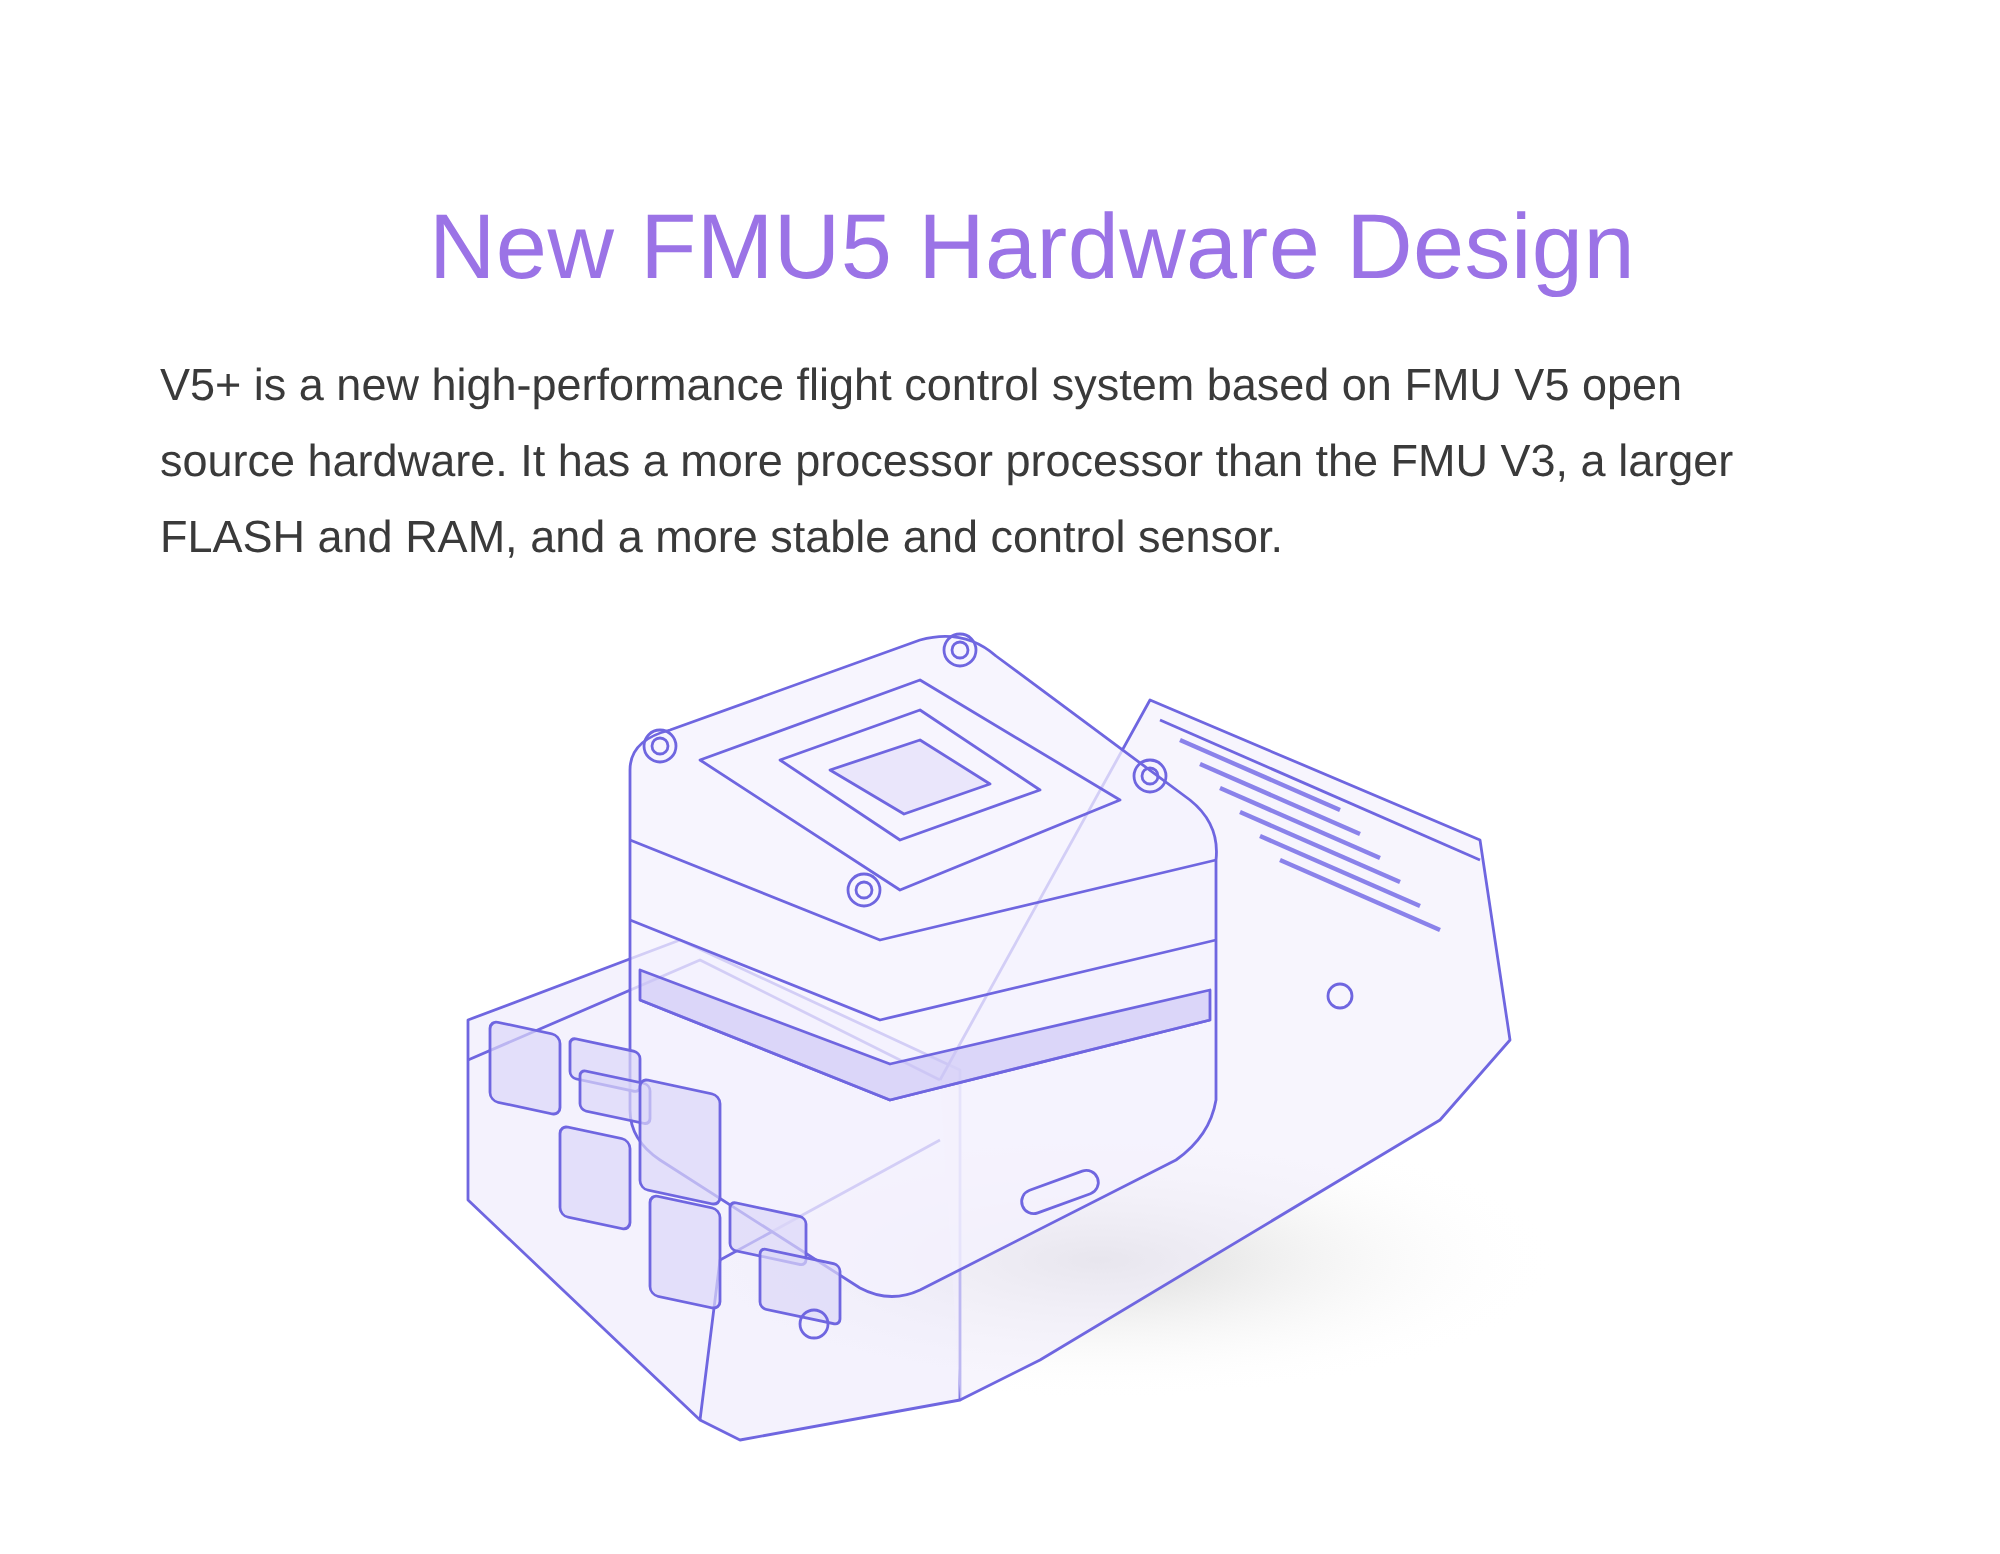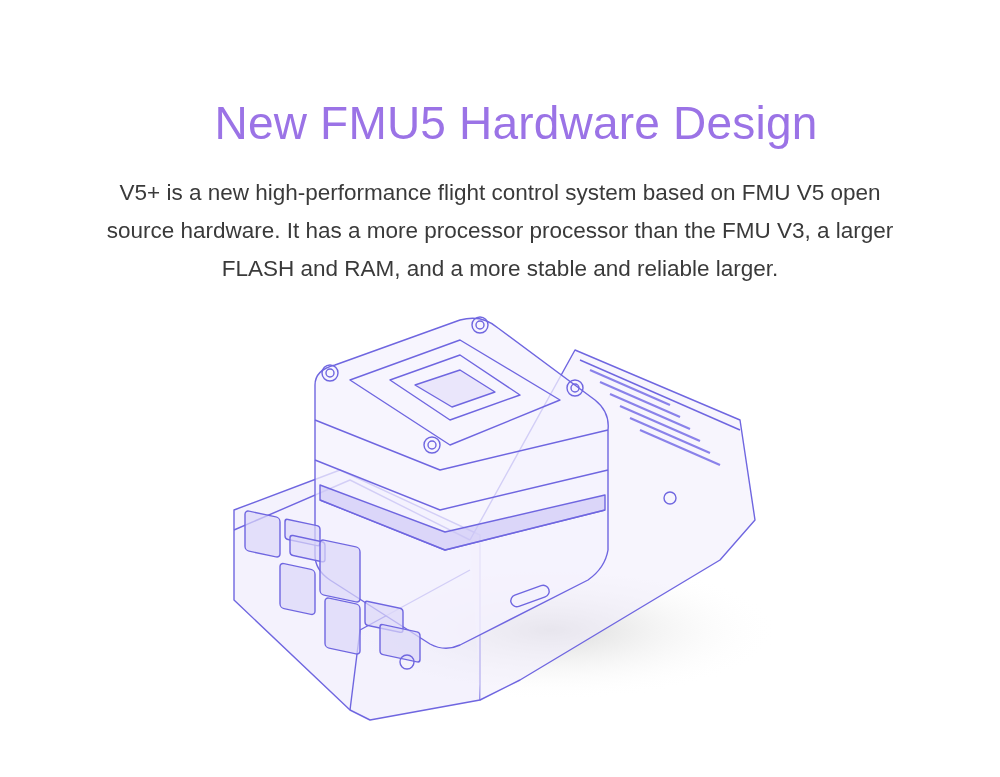--- a/index.html
+++ b/index.html
@@ -1,30 +1,30 @@
 <!DOCTYPE html>
 <html><head>
 <meta charset="utf-8">
 <style>
   html, body { margin:0; padding:0; background:#ffffff; }
   body { width:1000px; height:777px; overflow:hidden; position:relative; font-family:"Liberation Sans", sans-serif; }
   .title { position:absolute; left:0; top:80px; width:1000px; text-align:center; font-size:46px; font-weight:300; letter-spacing:0.2px; }
-  .desc { position:absolute; left:80px; top:174px; width:840px; text-align:center; font-size:22.5px; line-height:38px; color:#3a3a3a; }
+  .desc { position:absolute; left:80px; top:174px; width:840px; text-align:left; font-size:22.5px; line-height:38px; color:#3a3a3a; }
   .desc span { display:block; white-space:nowrap; }
   .product { position:absolute; left:220px; top:300px; width:560px; height:440px; }
 </style>
 </head>
 <body>
 
 <h1 class="title" style="color:#9b73e6;margin:16px;">New FMU5 Hardware Design</h1>
 
 <div class="desc">
   <span>V5+ is a new high-performance flight control system based on FMU V5 open</span>
   <span>source hardware. It has a more processor processor than the FMU V3, a larger</span>
-  <span>FLASH and RAM, and a more stable and reliable larger.</span>
+  <span>FLASH and RAM, and a more stable and control sensor.</span>
 </div>
 
 <div class="product">
   <svg width="560" height="440" viewBox="0 0 560 440">
     <defs>
       <radialGradient id="shadow" cx="50%" cy="50%" r="50%">
         <stop offset="0%" stop-color="#c8c8c8" stop-opacity="0.7"></stop>
         <stop offset="100%" stop-color="#ffffff" stop-opacity="0"></stop>
       </radialGradient>
     </defs>

